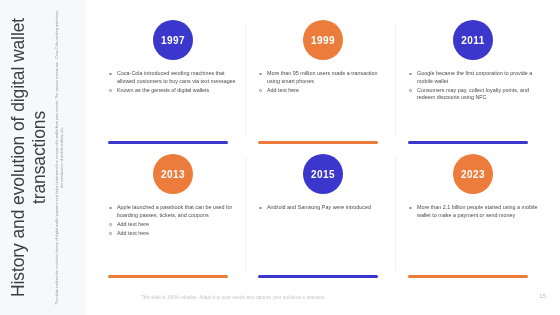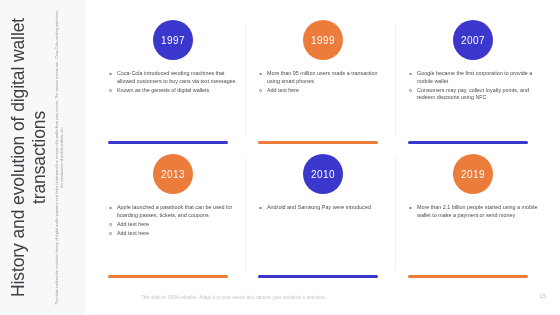--- a/index.html
+++ b/index.html
@@ -123,21 +123,21 @@
     width: 40px;
     height: 40px;
     border-radius: 50%;
     align-self: center;
     margin: 4px 0 10px 0;
     display: flex;
     align-items: center;
     justify-content: center;
     color: #ffffff;
     font-size: 10px;
-    font-weight: 400;
+    font-weight: 700;
     letter-spacing: 0.4px;
   }
   .bullets {
     list-style: none;
     margin: 0;
     padding: 0;
     width: 100%;
     flex: 1 1 auto;
   }
   .bullets li {
@@ -221,48 +221,48 @@
       <div class="card sep">
         <div class="circle" style="background: rgb(236, 124, 60);">1999</div>
         <ul class="bullets">
           <li>More than 95 million users made a transaction using smart phones</li>
           <li>Add text here</li>
         </ul>
         <div class="bar" style="background: rgb(236, 124, 60);"></div>
       </div>
 
       <div class="card">
-        <div class="circle" style="background: rgb(59, 54, 204);">2007</div>
+        <div class="circle" style="background: rgb(59, 54, 204);">2011</div>
         <ul class="bullets">
           <li>Google became the first corporation to provide a mobile wallet</li>
           <li>Consumers may pay, collect loyalty points, and redeem discounts using NFC</li>
         </ul>
         <div class="bar" style="background: rgb(59, 54, 204);"></div>
       </div>
 
       <div class="card sep">
         <div class="circle" style="background: rgb(236, 124, 60);">2013</div>
         <ul class="bullets">
           <li>Apple launched a passbook that can be used for boarding passes, tickets, and coupons</li>
           <li>Add text here</li>
           <li>Add text here</li>
         </ul>
         <div class="bar" style="background: rgb(236, 124, 60);"></div>
       </div>
 
       <div class="card sep">
-        <div class="circle" style="background: rgb(59, 54, 204);">2010</div>
+        <div class="circle" style="background: rgb(59, 54, 204);">2015</div>
         <ul class="bullets">
           <li>Android and Samsung Pay were introduced</li>
         </ul>
         <div class="bar" style="background: rgb(59, 54, 204);"></div>
       </div>
 
       <div class="card">
-        <div class="circle" style="background: rgb(236, 124, 60);">2019</div>
+        <div class="circle" style="background: rgb(236, 124, 60);">2023</div>
         <ul class="bullets">
           <li>More than 2.1 billion people started using a mobile wallet to make a payment or send money</li>
         </ul>
         <div class="bar" style="background: rgb(236, 124, 60);"></div>
       </div>
 
     </div>
 
     <div class="footer">
       <div class="footer-note">This slide is 100% editable. Adapt it to your needs and capture your audience's attention.</div>

